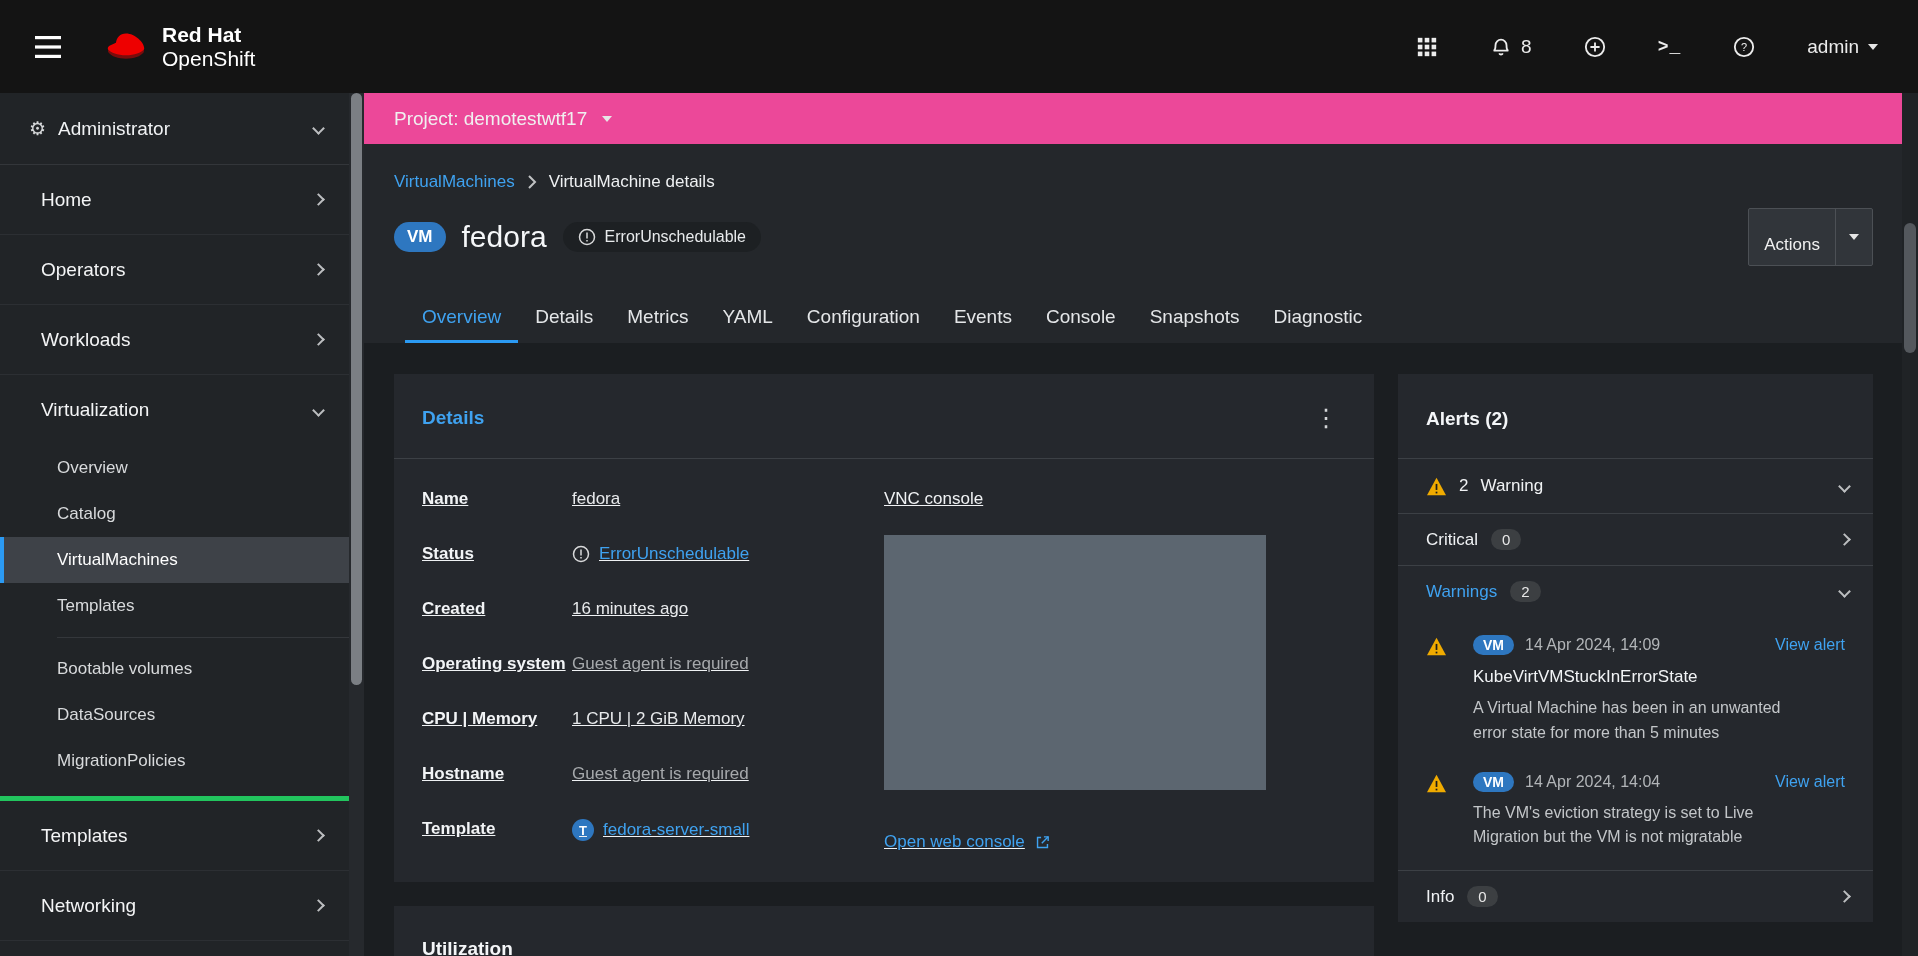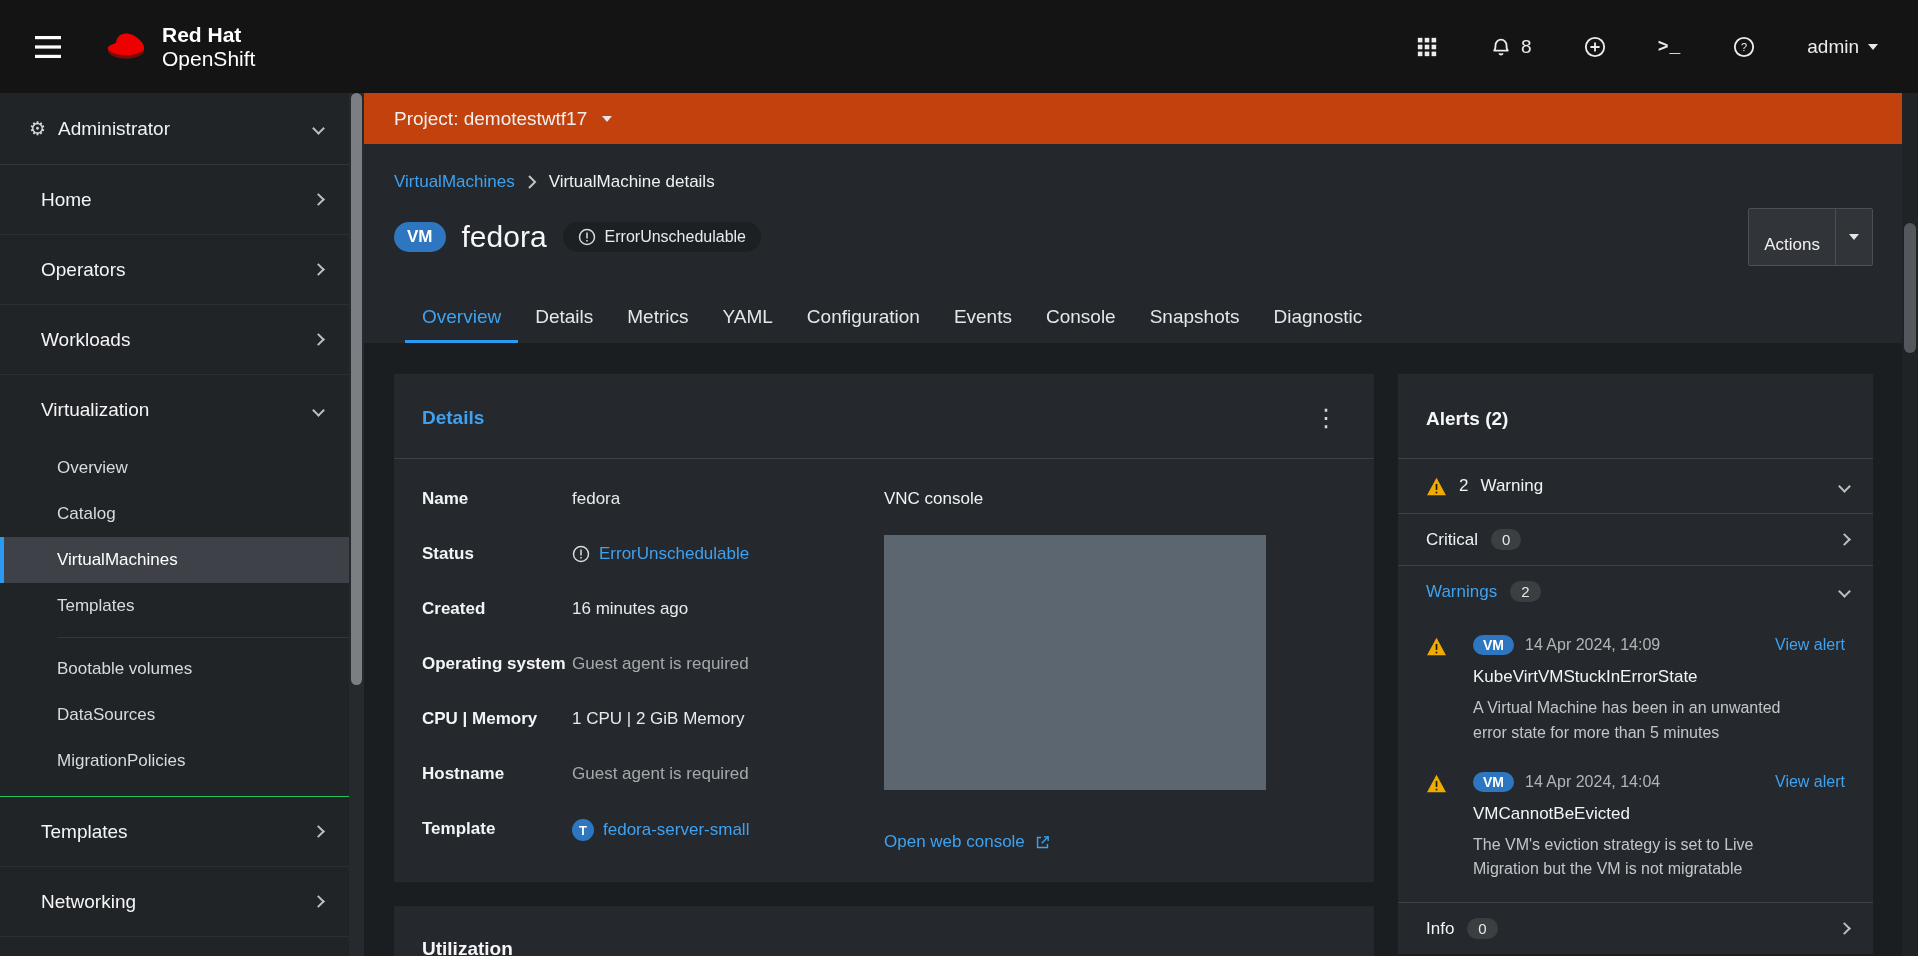--- a/index.html
+++ b/index.html
@@ -28,33 +28,33 @@
   .perspective { height:72px; display:flex; align-items:center; gap:12px; padding:0 26px 0 29px;
                  border-bottom:1px solid #33363a; font-size:19px; cursor:pointer; }
   .gear-glyph { font-size:19px; color:#d6d8da; }
   .chev { display:inline-block; width:9px; height:9px; border-right:2px solid #bcbec0; border-bottom:2px solid #bcbec0; }
   .chev.right { transform:rotate(-45deg); }
   .chev.down  { transform:rotate(45deg); }
   .push { margin-left:auto; }
   .nav { list-style:none; }
   .nav-item { display:flex; align-items:center; padding:0 26px 0 41px; height:70px; font-size:19px;
               border-bottom:1px solid #2c2f33; color:#f4f5f6; cursor:pointer; }
-  .nav-group { border-bottom:1px solid #22c55e; }
+  .nav-group { border-bottom:5px solid #22c55e; }
   .nav-group .nav-item { border-bottom:none; }
   .sub-list { list-style:none; padding-bottom:12px; }
   .sub-item { height:46px; display:flex; align-items:center; padding-left:57px; font-size:17px; color:#d8dadc; cursor:pointer; }
   .sub-item.active { background:#3e4248; color:#fff; box-shadow:inset 4px 0 0 #2b9af3; }
   .sub-divider { border-top:1px solid #34373b; margin:8px 0 8px 57px; }
   .sidebar-scrollbar { position:absolute; top:0; right:0; width:15px; height:100%; background:#26292d; }
   .sidebar-scrollbar .thumb { position:absolute; top:0; left:2px; width:11px; height:592px; background:#7b7f84; border-radius:6px; }
 
   
   .content { flex:1; display:flex; flex-direction:column; background:#1b1e21; position:relative; min-width:0; }
   .project-bar { height:51px; flex:0 0 51px; display:flex; align-items:center; gap:15px; padding:0 30px;
-                 font-size:19px; color:#f0f0f0; background:#c2410c; cursor:pointer; }
+                 font-size:19px; color:#f0f0f0; background:#ec4899; cursor:pointer; }
 
   .page-header { background:#24272b; padding:28px 45px 0 30px; height:150px; flex:0 0 150px; }
   .breadcrumb { display:flex; align-items:center; gap:12px; font-size:17px; }
   .breadcrumb-link { color:#3fa2f0; cursor:pointer; }
   .breadcrumb-current { color:#eef0f2; }
   .title-row { display:flex; align-items:center; gap:16px; margin-top:16px; }
   .vm-badge-lg { background:#2e77c0; color:#fff; font-size:17px; font-weight:700; padding:5px 13px; border-radius:16px; }
   .page-title { font-size:30px; font-weight:400; color:#f5f7f9; }
   .status-pill { display:flex; align-items:center; gap:9px; background:#1d2023; border-radius:17px;
                  padding:6px 15px; font-size:16px; color:#e8eaec; }
@@ -72,21 +72,21 @@
   .main-area { flex:1; overflow:hidden; padding:31px 45px 0 30px; display:flex; gap:24px; }
   .left-col { width:980px; flex:0 0 980px; display:flex; flex-direction:column; }
   .right-col { flex:1; min-width:0; }
   .card { background:#25282d; }
   .card-divider { border-bottom:1px solid #3c4045; }
   .card-header { display:flex; align-items:center; justify-content:space-between; padding:32px 28px 28px; }
   .card-title { font-size:19px; font-weight:700; color:#f4f6f8; }
   .details-title { color:#3fa2f0; cursor:pointer; }
   .kebab-btn { background:none; border:none; color:#d4d6d8; font-size:24px; line-height:1; padding:0 8px; }
 
-  .details-body { display:flex; padding:30px 28px; }
+  .details-body { display:flex; padding:30px 28px;text-decoration:underline; }
   .fields { width:462px; flex:0 0 462px; }
   .field-row { display:flex; margin-bottom:35px; font-size:17px; align-items:flex-start; }
   .field-row:last-child { margin-bottom:0; }
   .field-label { width:150px; flex:0 0 150px; font-weight:700; color:#f2f4f6; }
   .field-value { color:#e8eaec; display:flex; align-items:center; gap:9px; }
   .value-muted { color:#a6a9ac; }
   .value-link { color:#3fa2f0; cursor:pointer; }
   .t-icon { width:22px; height:22px; border-radius:50%; background:#2e77c0; color:#fff; font-size:13px; font-weight:700;
             display:flex; align-items:center; justify-content:center; }
   .vnc-col { flex:1; }
@@ -443,21 +443,20 @@
                   <path d="M12 1 L23 21 H1 Z" fill="#f0ab00"></path>
                   <rect x="11" y="8" width="2" height="7" fill="#1b1b1b"></rect>
                     <rect x="11" y="17" width="2" height="2" fill="#1b1b1b"></rect>
                 </svg>
               </span>
               <div class="alert-meta">
                 <span class="vm-badge-sm">VM</span>
                 <span class="alert-time">14 Apr 2024, 14:04</span>
                 <span class="view-alert">View alert</span>
               </div>
-              <div class="alert-title">VMCannotBeEvicted</div>
               <div class="alert-desc">The VM's eviction strategy is set to Live Migration but the VM is not migratable</div>
             </div>
 
             <div class="card-divider" style="margin-top:12px;"></div>
             <div class="alert-section-row">
               <span class="section-label">Info</span>
               <span class="pf-badge">0</span>
               <span class="chev right push"></span>
             </div>
           </div>

